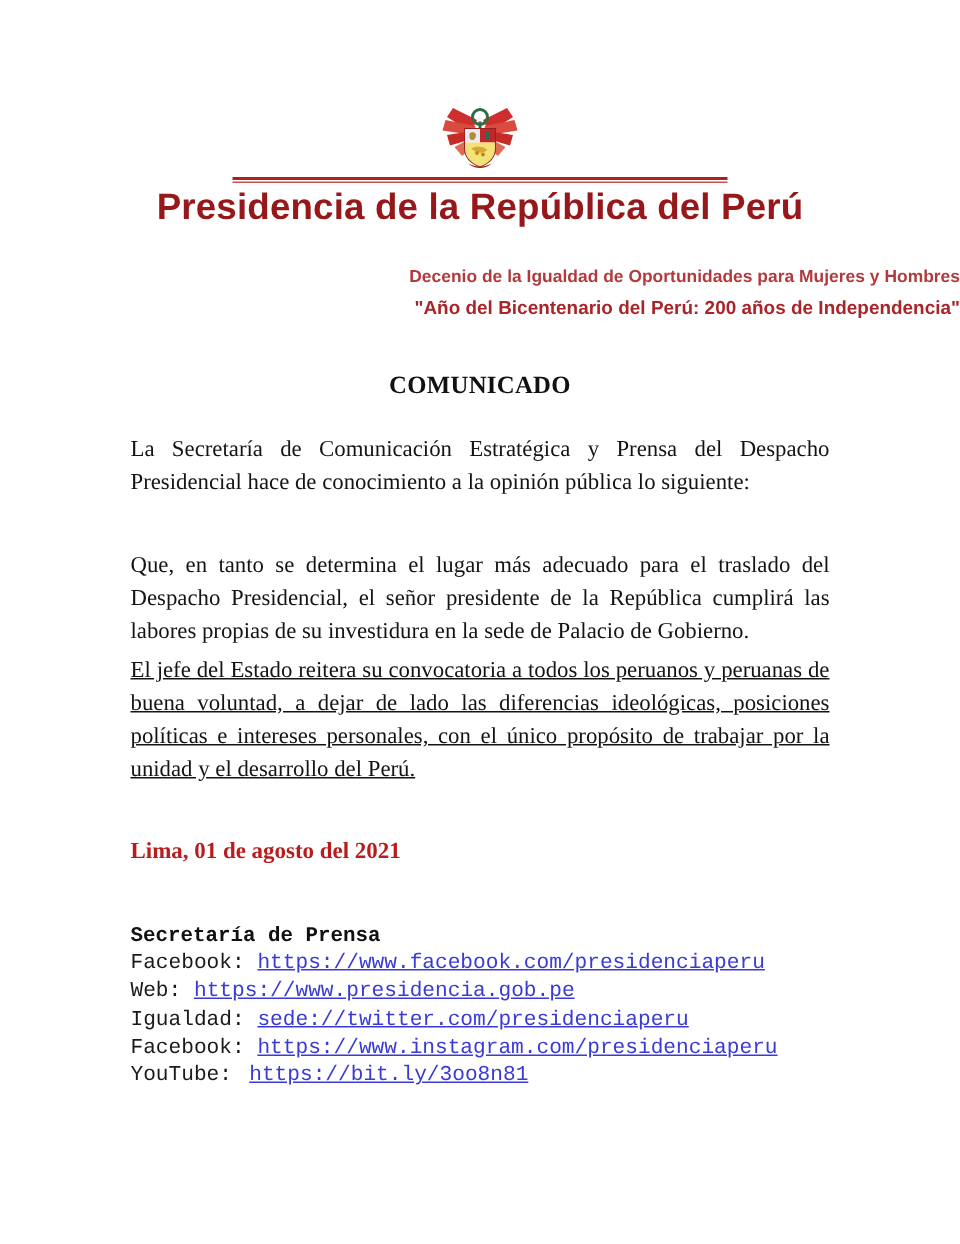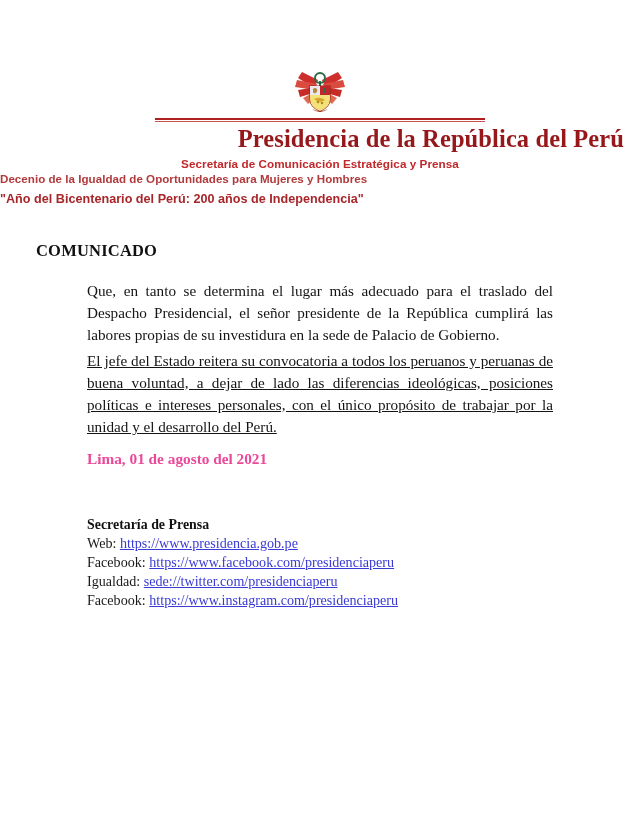--- a/index.html
+++ b/index.html
@@ -44,96 +44,96 @@
     margin-top: -2px;
   }
   .rule-top-thin {
     width: 330px;
     height: 1px;
     background: #c8504f;
     margin: 1px auto 0 auto;
   }
 
   .org-title {
-    font-family: Liberation Serif, serif;
+    font-family: Liberation Sans, sans-serif;
     font-weight: bold;
     font-size: 24.5px;
     letter-spacing: 0.1px;
     color: #96181b;
-    margin: 4px 16px 0 0;
+    margin: 4px 0 0 0;
     line-height: 1.08;
-    text-align: right;
   }
 
   .org-subtitle {
     font-family: "Liberation Sans", sans-serif;
     font-weight: bold;
     font-size: 11.7px;
     color: #c0282b;
     margin: 5px 0 0 0;
     letter-spacing: 0.05px;
   }
 
   .slogan-block {
-    text-align: left;
+    margin-top: 24px;
+    text-align: right;
   }
   .slogan-line {
     font-family: "Liberation Sans", sans-serif;
     font-weight: bold;
     font-size: 11.6px;
     color: #b23a3c;
     line-height: 1.62;
     letter-spacing: 0.02px;
   }
   .slogan-line.second {
     font-size: 12.6px;
     color: #a8262a;
   }
 
   
   .doc-title {
+    text-align: center;
     font-family: "Liberation Serif", serif;
     font-weight: bold;
     font-size: 16.5px;
     letter-spacing: 0.2px;
     margin: 31px 0 0 0;
     color: #111111;
-    padding-left: 36px;
   }
 
   .body-area {
     margin: 0 auto;
     width: 466px;
     padding-left: 0;
   }
 
   .para {
     text-align: justify;
     font-family: "Liberation Serif", serif;
     font-size: 15.2px;
     line-height: 1.45;
     color: #141414;
     margin: 0;
   }
   .para.p1 { margin-top: 22px; }
-  .para.p2 { margin-top: 19px; }
+  .para.p2 { margin-top: 33px; }
   .para.p3 { margin-top: 4px; text-decoration: underline; }
 
   .date-line {
     font-family: "Liberation Serif", serif;
     font-weight: bold;
     font-size: 15.3px;
-    color: #ec4899;
-    margin-top: 12px;
+    color: #b91c1c;
+    margin-top: 35px;
   }
 
   
   .contact-block {
-    margin-top: 48px;
-    font-family: Liberation Serif, serif;
+    margin-top: 38px;
+    font-family: Liberation Mono, monospace;
     font-size: 14.1px;
     line-height: 1.33;
     color: #1a1a1a;
   }
   .contact-strong {
     font-weight: bold;
     font-size: 13.9px;
     color: #111111;
   }
   .contact-row {
@@ -194,62 +194,66 @@
 
         <path d="M24 41 q8 6 16 0 q-8 4 -16 0 Z" fill="#9a1f1c"></path>
       </svg>
     </div>
 
     <div class="rule-top"></div>
     <div class="rule-top-thin"></div>
 
     <div class="org-title">Presidencia de la República del Perú</div>
 
-    <div class="org-subtitle">Secretaría de Comunicación Estratégica y Prensa</div>
 
     <div class="slogan-block">
       <div class="slogan-line">Decenio de la Igualdad de Oportunidades para Mujeres y Hombres</div>
       <div class="slogan-line second">"Año del Bicentenario del Perú: 200 años de Independencia"</div>
     </div>
   </div>
 
   <div class="doc-title">COMUNICADO</div>
 
   <div class="body-area">
 
+    <p class="para p1">La Secretaría de Comunicación Estratégica y Prensa del Despacho Presidencial hace de conocimiento a la opinión pública lo siguiente:</p>
 
     <p class="para p2">Que, en tanto se determina el lugar más adecuado para el traslado del Despacho Presidencial, el señor presidente de la República cumplirá las labores propias de su investidura en la sede de Palacio de Gobierno.</p>
 
     <p class="para p3">El jefe del Estado reitera su convocatoria a todos los peruanos y peruanas de buena voluntad, a dejar de lado las diferencias ideológicas, posiciones políticas e intereses personales, con el único propósito de trabajar por la unidad y el desarrollo del Perú.</p>
 
     <div class="date-line">Lima, 01 de agosto del 2021</div>
 
     <div class="contact-block">
 
       <div class="contact-strong">Secretaría de Prensa</div>
 
 
+
+      <div class="contact-row">
+        <span class="contact-label">Facebook:</span>
+        <span class="link">https://www.facebook.com/presidenciaperu</span>
+      </div>
 
       <div class="contact-row">
         <span class="contact-label">Web:</span>
         <span class="link">https://www.presidencia.gob.pe</span>
       </div>
 
       <div class="contact-row">
-        <span class="contact-label">Facebook:</span>
-        <span class="link">https://www.facebook.com/presidenciaperu</span>
-      </div>
-
-      <div class="contact-row">
         <span class="contact-label">Igualdad:</span>
         <span class="link">sede://twitter.com/presidenciaperu</span>
       </div>
 
       <div class="contact-row">
         <span class="contact-label">Facebook:</span>
         <span class="link">https://www.instagram.com/presidenciaperu</span>
       </div>
 
+      <div class="contact-row">
+        <span class="contact-label">YouTube:</span>
+        <span class="link youtube-link">https://bit.ly/3oo8n81</span>
+      </div>
 
     </div>
   </div>
 
 </div>
 
 </body></html>

